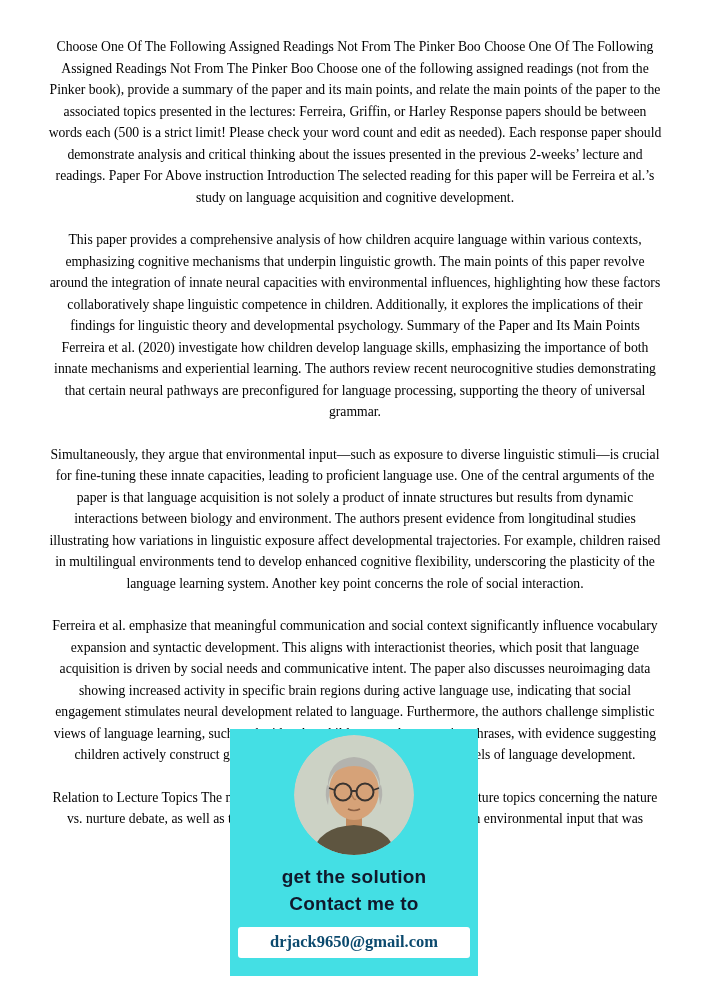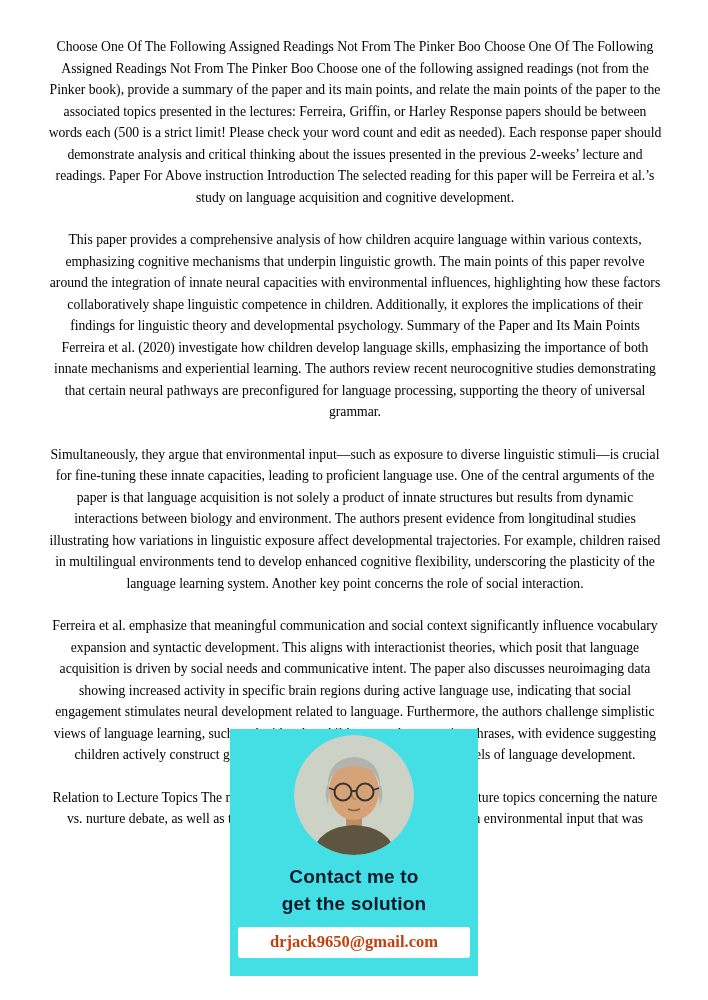--- a/index.html
+++ b/index.html
@@ -51,21 +51,21 @@
     letter-spacing: 0.2px;
   }
   .ad-email {
     margin: 10px 8px 0 8px;
     padding: 5px 0 6px 0;
     background: #ffffff;
     border-radius: 3px;
     font-family: "Liberation Serif", serif;
     font-weight: 700;
     font-size: 16.5px;
-    color: #c2410c;
+    color: #0c4a6e;
     cursor: pointer;
   }
 </style>
 </head>
 <body>
 
 <div class="page">
 
   <div class="doc-text">
     <p>Choose One Of The Following Assigned Readings Not From The Pinker Boo Choose One Of The Following Assigned Readings Not From The Pinker Boo Choose one of the following assigned readings (not from the Pinker book), provide a summary of the paper and its main points, and relate the main points of the paper to the associated topics presented in the lectures: Ferreira, Griffin, or Harley Response papers should be between words each (500 is a strict limit! Please check your word count and edit as needed). Each response paper should demonstrate analysis and critical thinking about the issues presented in the previous 2-weeks’ lecture and readings. Paper For Above instruction Introduction The selected reading for this paper will be Ferreira et al.’s study on language acquisition and cognitive development.</p>
@@ -94,18 +94,18 @@
           <circle cx="49" cy="57" r="8.5" fill="none" stroke="#3a3430" stroke-width="2"></circle>
           <circle cx="71" cy="57" r="8.5" fill="none" stroke="#3a3430" stroke-width="2"></circle>
           <line x1="57.5" y1="56" x2="62.5" y2="56" stroke="#3a3430" stroke-width="2"></line>
           <line x1="40.5" y1="55" x2="35" y2="53" stroke="#3a3430" stroke-width="1.6"></line>
           <line x1="79.5" y1="55" x2="85" y2="53" stroke="#3a3430" stroke-width="1.6"></line>
           <path d="M54 74 Q60 77 66 74" fill="none" stroke="#8a5f43" stroke-width="1.6"></path>
           <path d="M58 60 Q60 66 62 64" fill="none" stroke="#b07d55" stroke-width="1.4"></path>
         </g>
       </svg>
     </div>
+    <div class="ad-line">get the solution</div>
     <div class="ad-line">Contact me to</div>
-    <div class="ad-line">get the solution</div>
     <div class="ad-email">drjack9650@gmail.com</div>
   </div>
 
 </div>
 
 </body></html>

